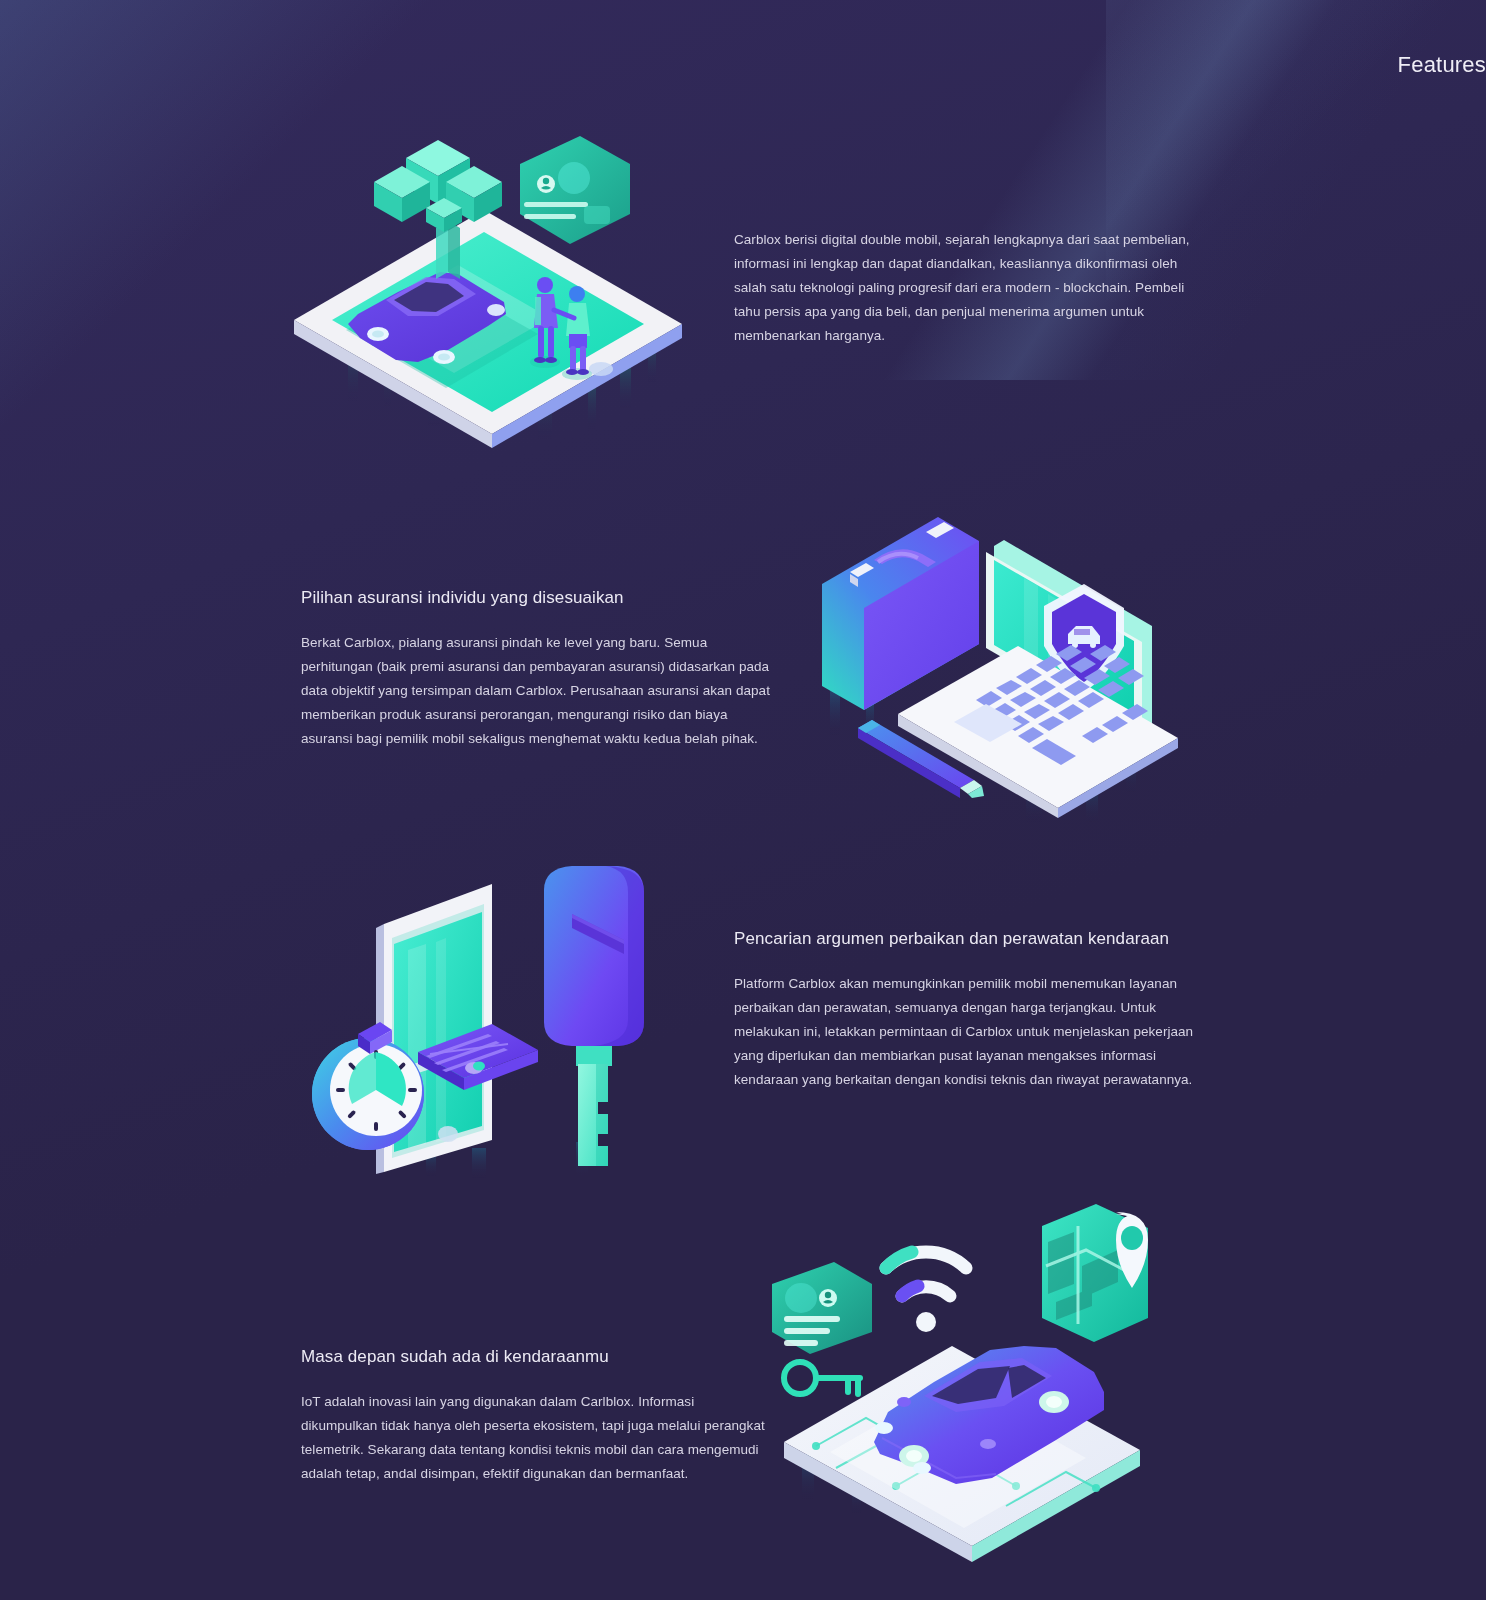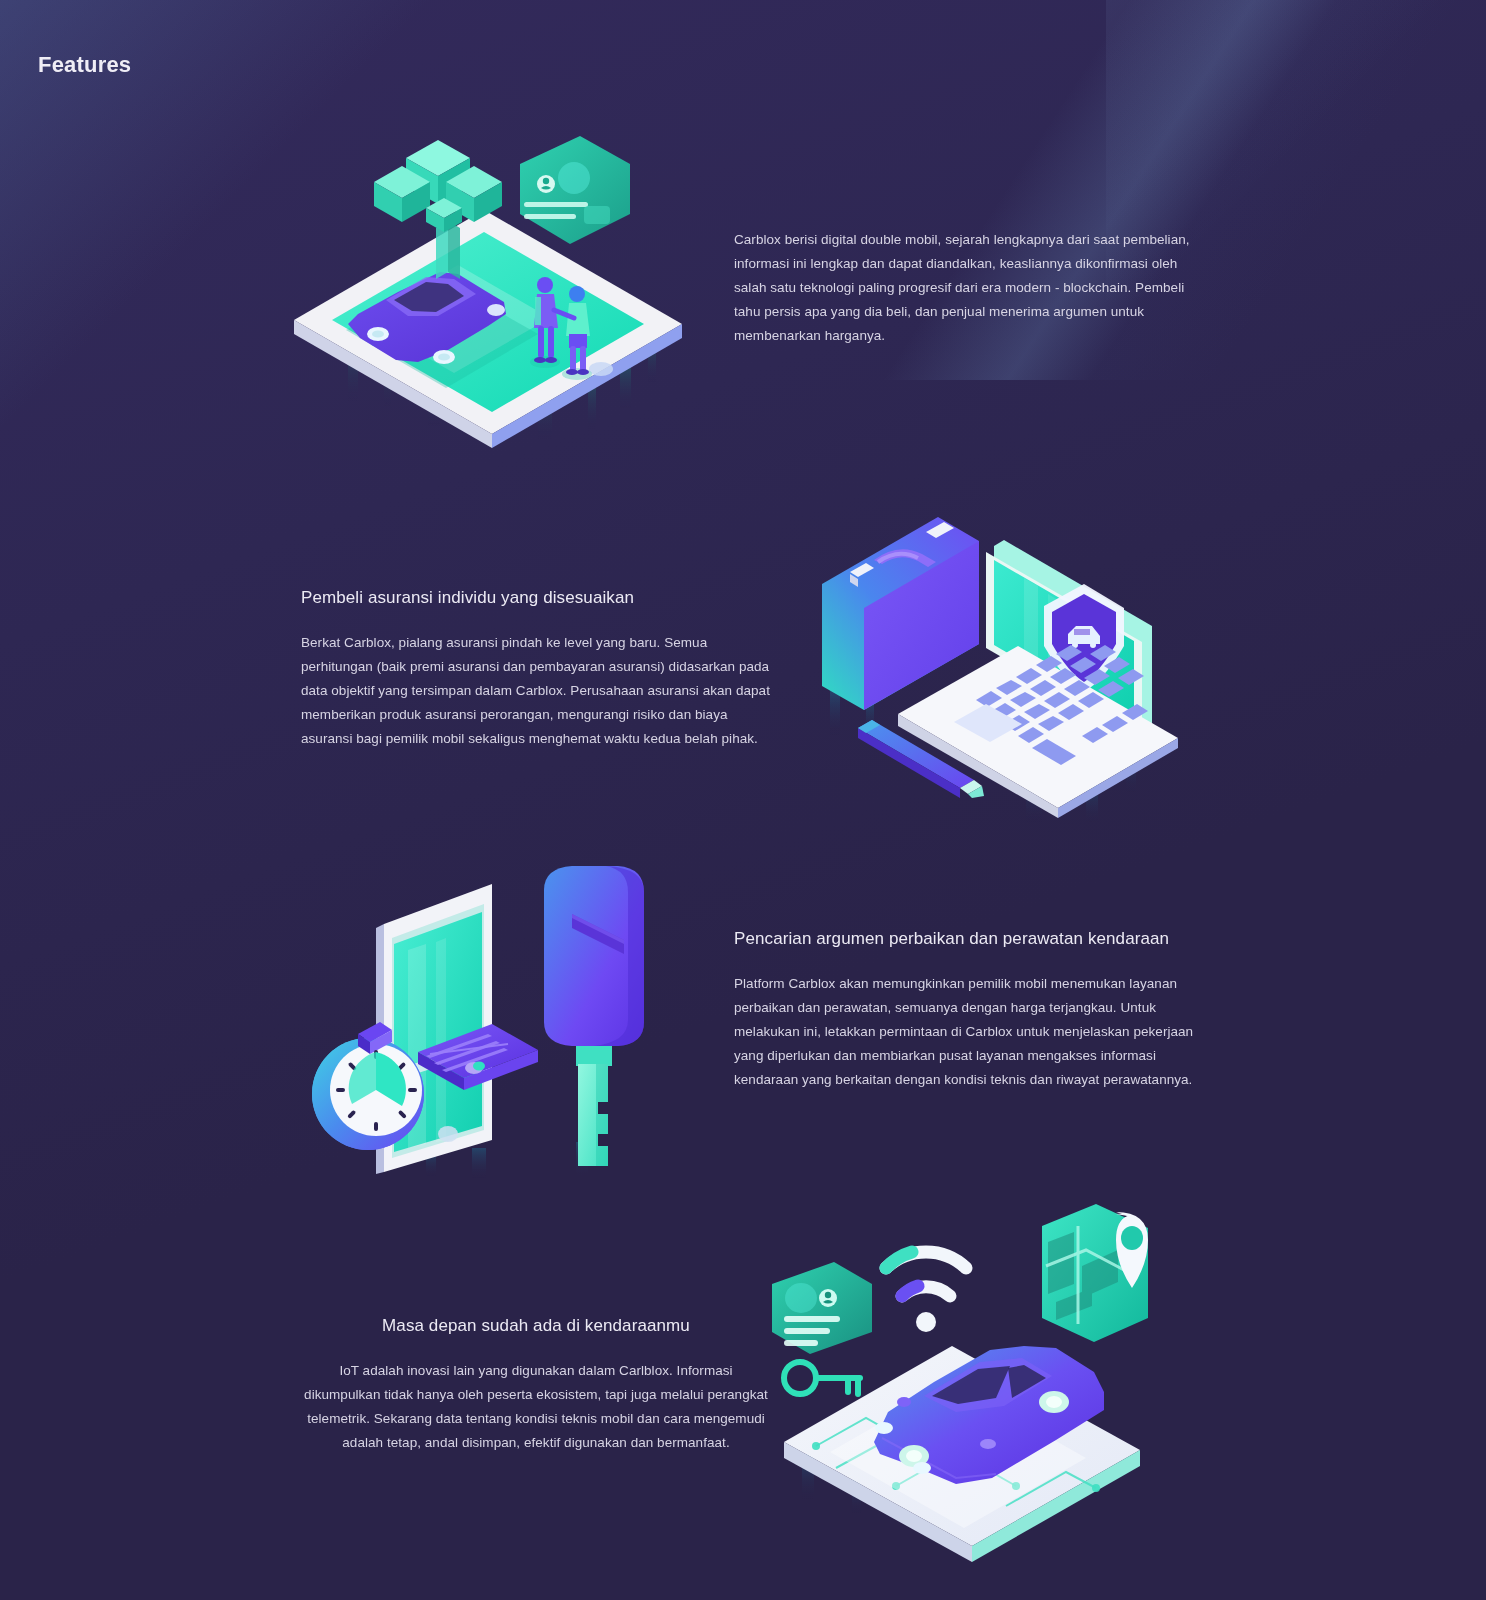--- a/index.html
+++ b/index.html
@@ -36,23 +36,23 @@
     top: -120px; right: -40px;
     width: 420px; height: 420px;
     background: linear-gradient(135deg, rgba(140,175,220,0.12) 0%, rgba(140,175,220,0.0) 55%);
     pointer-events: none;
   }
 
   h1.page-title {
     position: absolute;
     top: 52px;
     left: 0; right: 0;
-    text-align: left;
+    text-align: right;
     font-size: 22px;
-    font-weight: 700;
+    font-weight: 400;
     letter-spacing: 0.2px;
     color: #efedf6;
     padding-left: 38px;
   }
 
   .feature {
     position: absolute;
     width: 1486px;
     height: 0;
   }
@@ -87,21 +87,21 @@
   #f2 { top: 0; }
   #f2 .art { left: 786px; top: 498px; }
   #f2 .txt { left: 301px; top: 587px; }
 
   #f3 { top: 0; }
   #f3 .art { left: 276px; top: 852px; }
   #f3 .txt { left: 734px; top: 928px; }
 
   #f4 { top: 0; }
   #f4 .art { left: 756px; top: 1206px; }
-  #f4 .txt { left: 301px; top: 1315px; text-align: center; }
+  #f4 .txt { left: 301px; top: 1346px; }
 </style>
 </head>
 <body>
 
 <div id="page">
   <div class="sheen"></div>
   <div class="sheen2"></div>
 
   <h1 class="page-title">Features</h1>
 
@@ -359,21 +359,21 @@
         <g>
           <polygon points="72,230 86,222 188,282 174,290" fill="url(#g2pen)"></polygon>
           <polygon points="72,230 72,240 174,300 174,290" fill="#4b2fc7"></polygon>
           <polygon points="72,230 86,222 94,227 80,235" fill="#4ab4e8"></polygon>
           <polygon points="174,290 188,282 196,288 182,296" fill="#c9f6ee"></polygon>
           <polygon points="182,296 196,288 198,298 186,300" fill="#7de9d6"></polygon>
         </g>
       </svg>
     </div>
     <div class="txt">
-      <div class="ftitle">Pembeli asuransi individu yang disesuaikan</div>
+      <div class="ftitle">Pilihan asuransi individu yang disesuaikan</div>
       <div class="fbody">Berkat Carblox, pialang asuransi pindah ke level yang baru. Semua perhitungan (baik premi asuransi dan pembayaran asuransi) didasarkan pada data objektif yang tersimpan dalam Carblox. Perusahaan asuransi akan dapat memberikan produk asuransi perorangan, mengurangi risiko dan biaya asuransi bagi pemilik mobil sekaligus menghemat waktu kedua belah pihak.</div>
     </div>
   </section>
 
   <section class="feature" id="f3">
     <div class="art">
       <svg width="400" height="320" viewBox="0 0 400 320">
         <defs>
           <linearGradient id="g3scr" x1="0" y1="0" x2="1" y2="1">
             <stop offset="0" stop-color="#47edd2"></stop>

